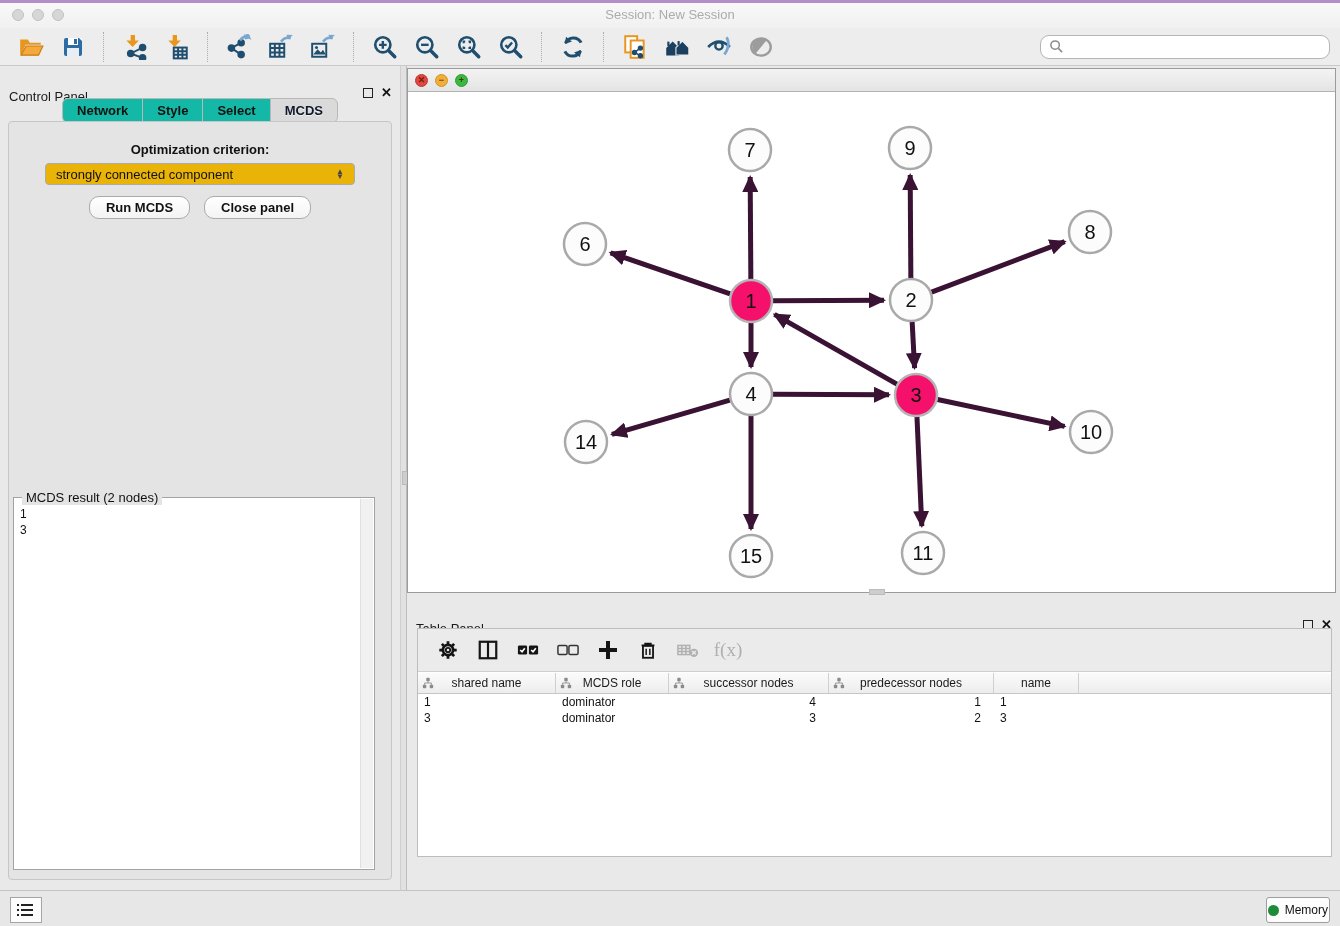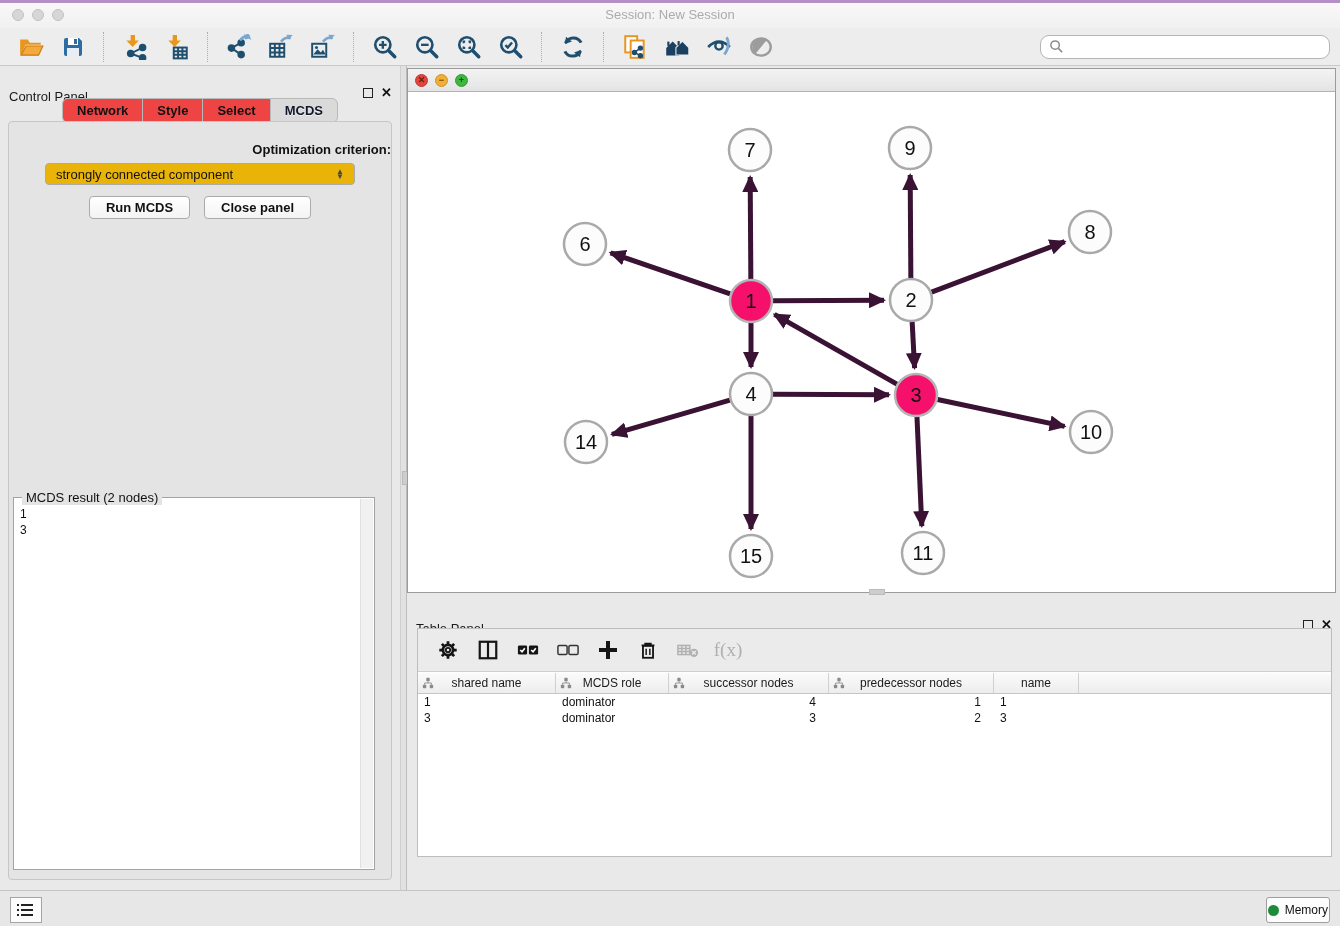--- a/index.html
+++ b/index.html
@@ -20,32 +20,32 @@
              display:flex;align-items:center;padding:0 8px;box-sizing:border-box;}
   .searchbox input{border:none;outline:none;flex:1;font-size:12px;font-family:"Liberation Sans",sans-serif;background:transparent;}
   
   .ctrlpanel{position:absolute;left:0;top:63px;width:400px;bottom:36px;background:#e9e9e9;}
   .panelhead{position:absolute;left:0;top:16px;width:100%;height:28px;}
   .panel-title{position:absolute;left:9px;top:7px;font-size:13px;color:#1a1a1a;}
   .winbtns{position:absolute;right:8px;top:6px;display:flex;gap:8px;align-items:center;}
   .float-ic{width:10px;height:10px;border:1.5px solid #222;box-sizing:border-box;display:inline-block;}
   .close-ic{font-size:13px;font-weight:bold;color:#111;line-height:10px;}
   .cp-tabs{position:absolute;left:0;top:32px;width:100%;display:flex;justify-content:center;}
-  .tabbtn{background:#ef4444;border:1px solid #b9b9b9;padding:4px 14px;font-size:13px;font-weight:bold;color:#111;
+  .tabbtn{background:#14b8a6;border:1px solid #b9b9b9;padding:4px 14px;font-size:13px;font-weight:bold;color:#111;
           margin-left:-1px;position:relative;}
   .tabbtn:first-child{border-radius:6px 0 0 6px;margin-left:0;}
   .tabbtn:last-child{border-radius:0 6px 6px 0;}
   .tabbtn.active{background:#dadada;color:#0f172a;text-shadow:0 1px 0 #f2f2f2;}
   .cp-box{position:absolute;left:8px;right:8px;top:55px;bottom:10px;background:#e4e4e4;border:1px solid #c6c6c6;border-radius:4px;}
-  .opt-label{position:absolute;left:0;width:100%;top:20px;text-align:right;font-size:13px;font-weight:bold;color:#111;}
+  .opt-label{position:absolute;left:0;width:100%;top:20px;text-align:center;font-size:13px;font-weight:bold;color:#111;}
   .selectbox{position:absolute;left:36px;right:36px;top:41px;height:22px;background:#eab308;border:1px solid #ababab;
              border-radius:4px;display:flex;align-items:center;padding:0 10px;box-sizing:border-box;font-size:13px;color:#111;text-align:right;}
   .sel-arrows{margin-left:auto;display:flex;flex-direction:column;line-height:5px;font-size:8px;color:#444;}
   .cp-buttons{position:absolute;left:0;top:74px;width:100%;display:flex;justify-content:center;gap:14px;}
-  .pushbtn{background:linear-gradient(#ffffff,#f3f3f3);border:1px solid #ababab;border-radius:4px;
+  .pushbtn{background:linear-gradient(#ffffff,#f3f3f3);border:1px solid #ababab;border-radius:10px;
            font-size:13px;font-weight:bold;color:#111;padding:3px 16px;font-family:"Liberation Sans",sans-serif;}
   .resultgroup{position:absolute;left:4px;right:16px;top:375px;bottom:9px;border:1px solid #a3a3a3;background:#fff;}
   .resultgroup .legend{position:absolute;left:8px;top:-8px;background:#e4e4e4;padding:0 4px;font-size:13px;color:#111;}
   .resultlines{position:absolute;left:6px;top:8px;font-size:12px;color:#111;line-height:16px;white-space:pre;}
   .result-scroll{position:absolute;right:1px;top:1px;bottom:1px;width:12px;background:#f1f1f1;border-left:1px solid #e0e0e0;}
   
   .vsplit{position:absolute;left:400px;top:63px;width:7px;bottom:36px;background:#e1e1e1;border-left:1px solid #cfcfcf;border-right:1px solid #bdbdbd;box-sizing:border-box;}
   .vgrip{position:absolute;left:1px;top:405px;width:4px;height:12px;background:#cdcdcd;border:1px solid #bbb;}
   
   .netwin{position:absolute;left:407px;top:65px;width:929px;height:525px;background:#fff;border:1px solid #9b9b9b;box-sizing:border-box;}

